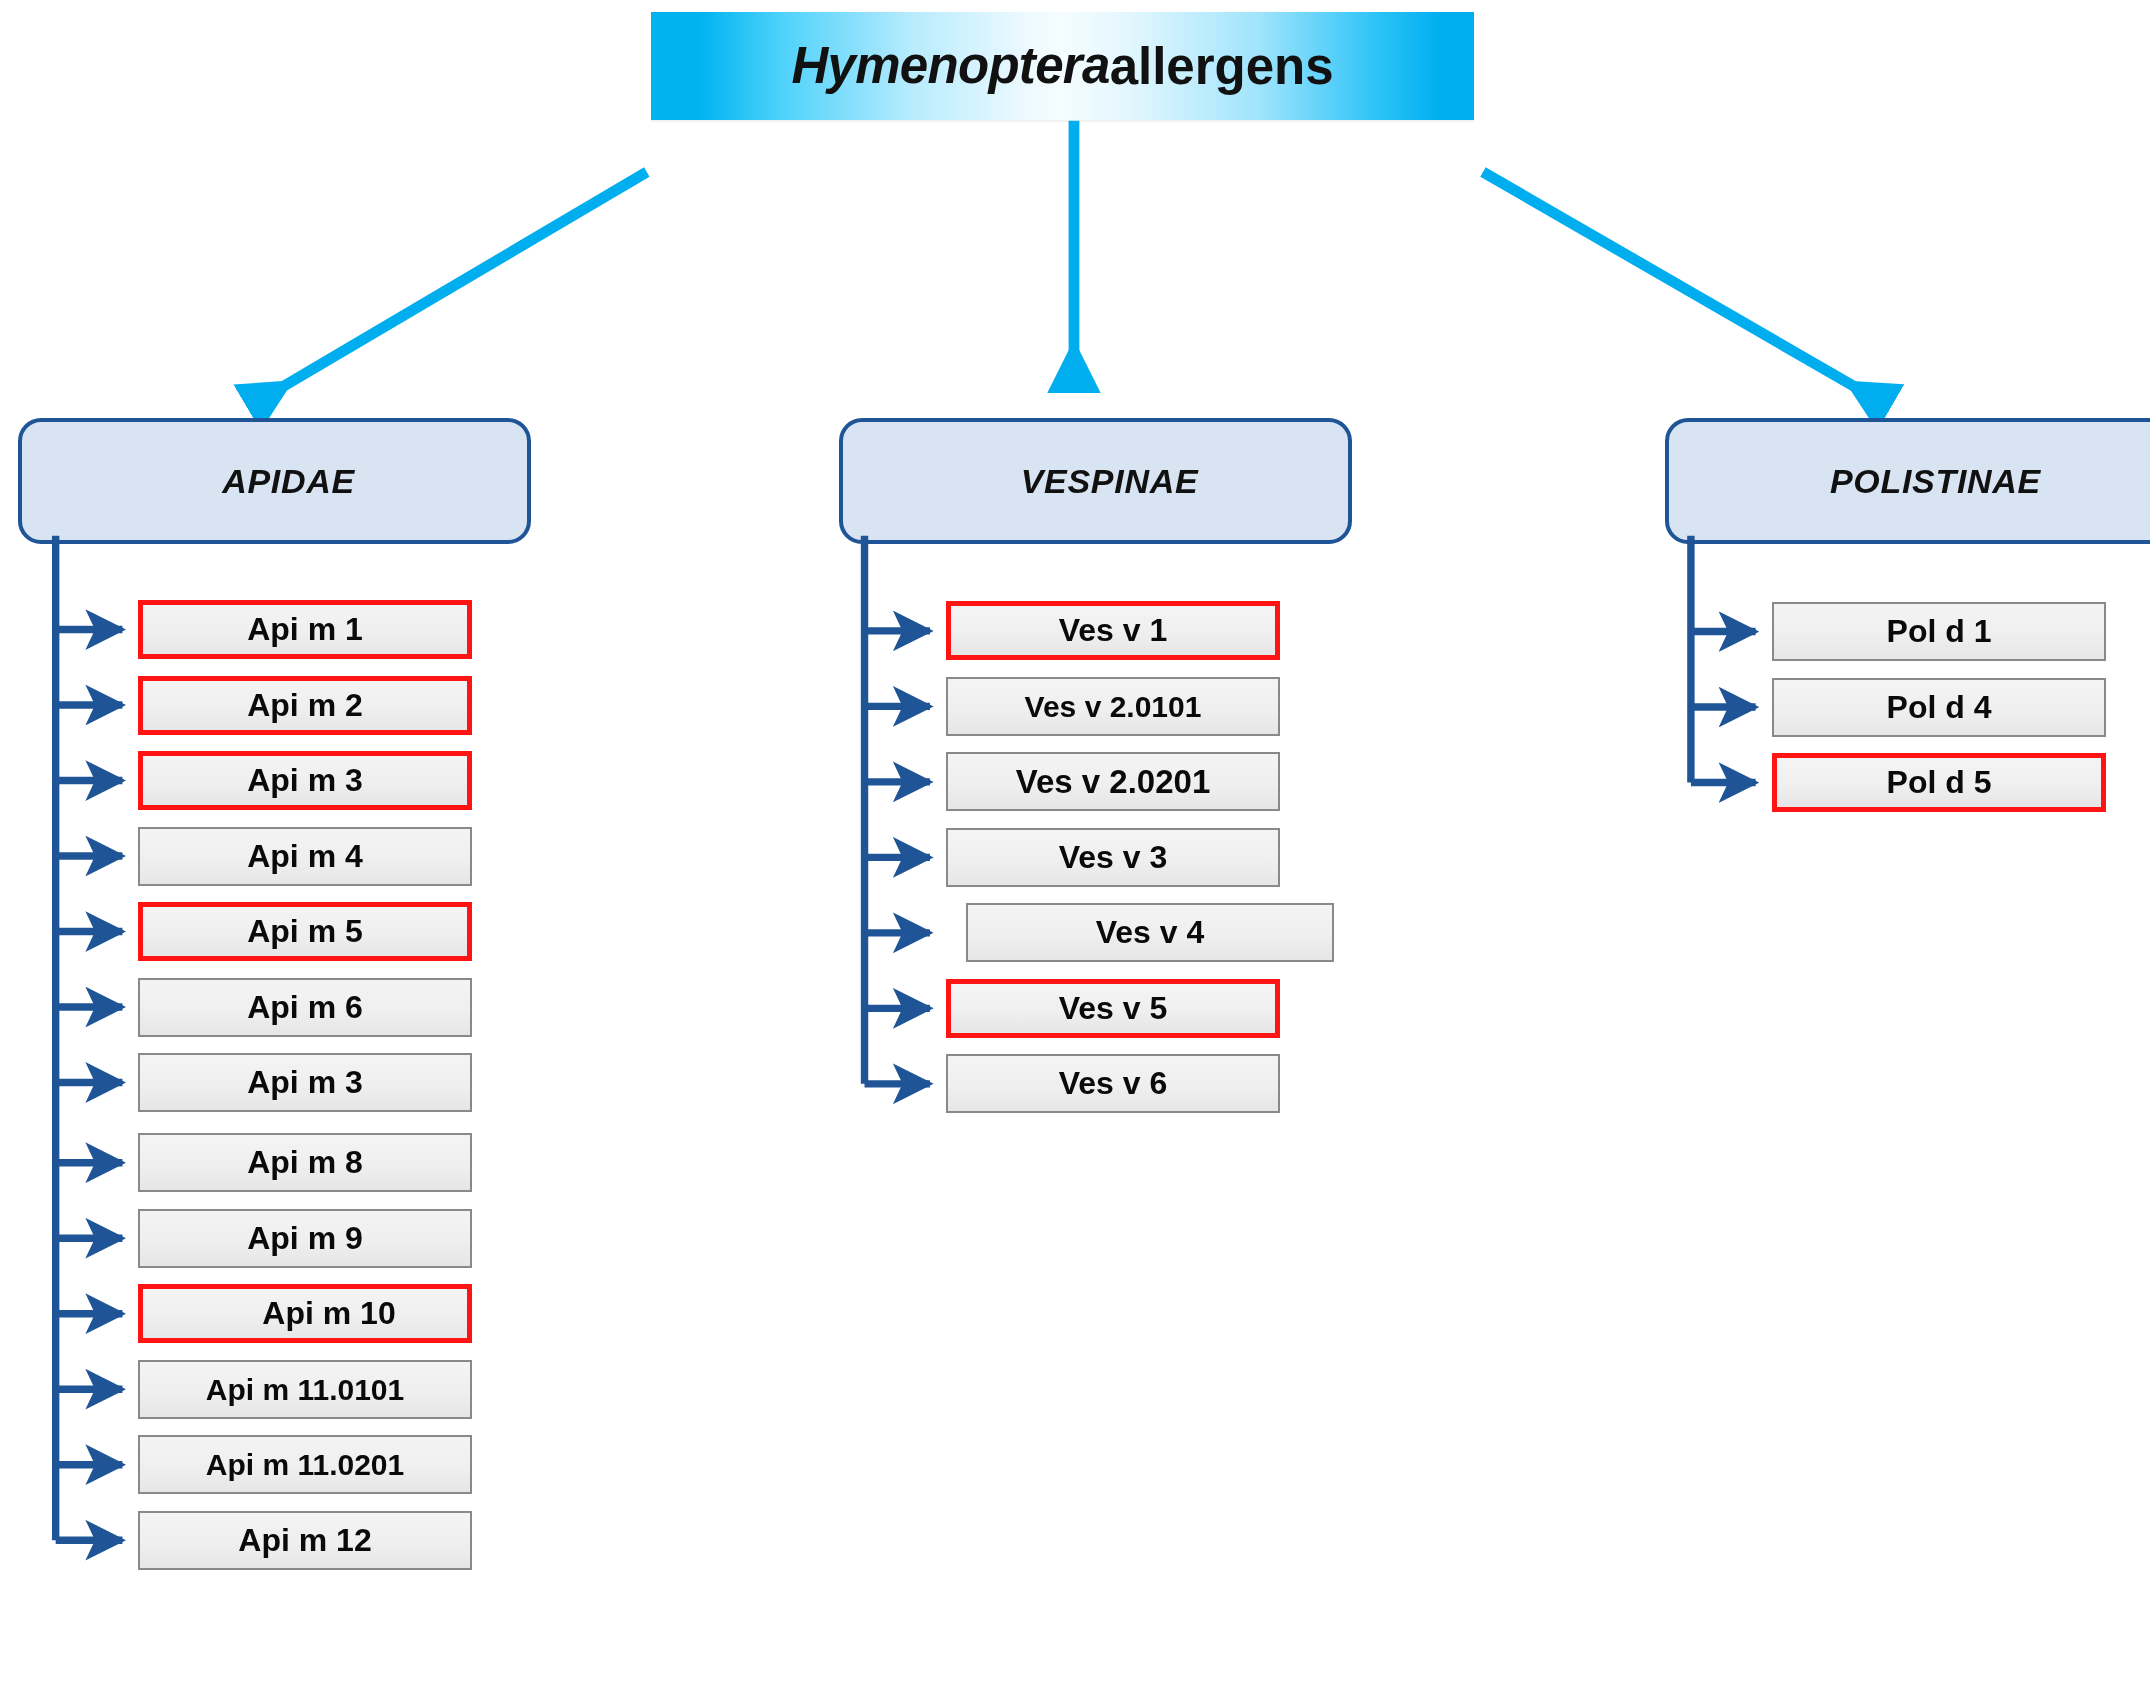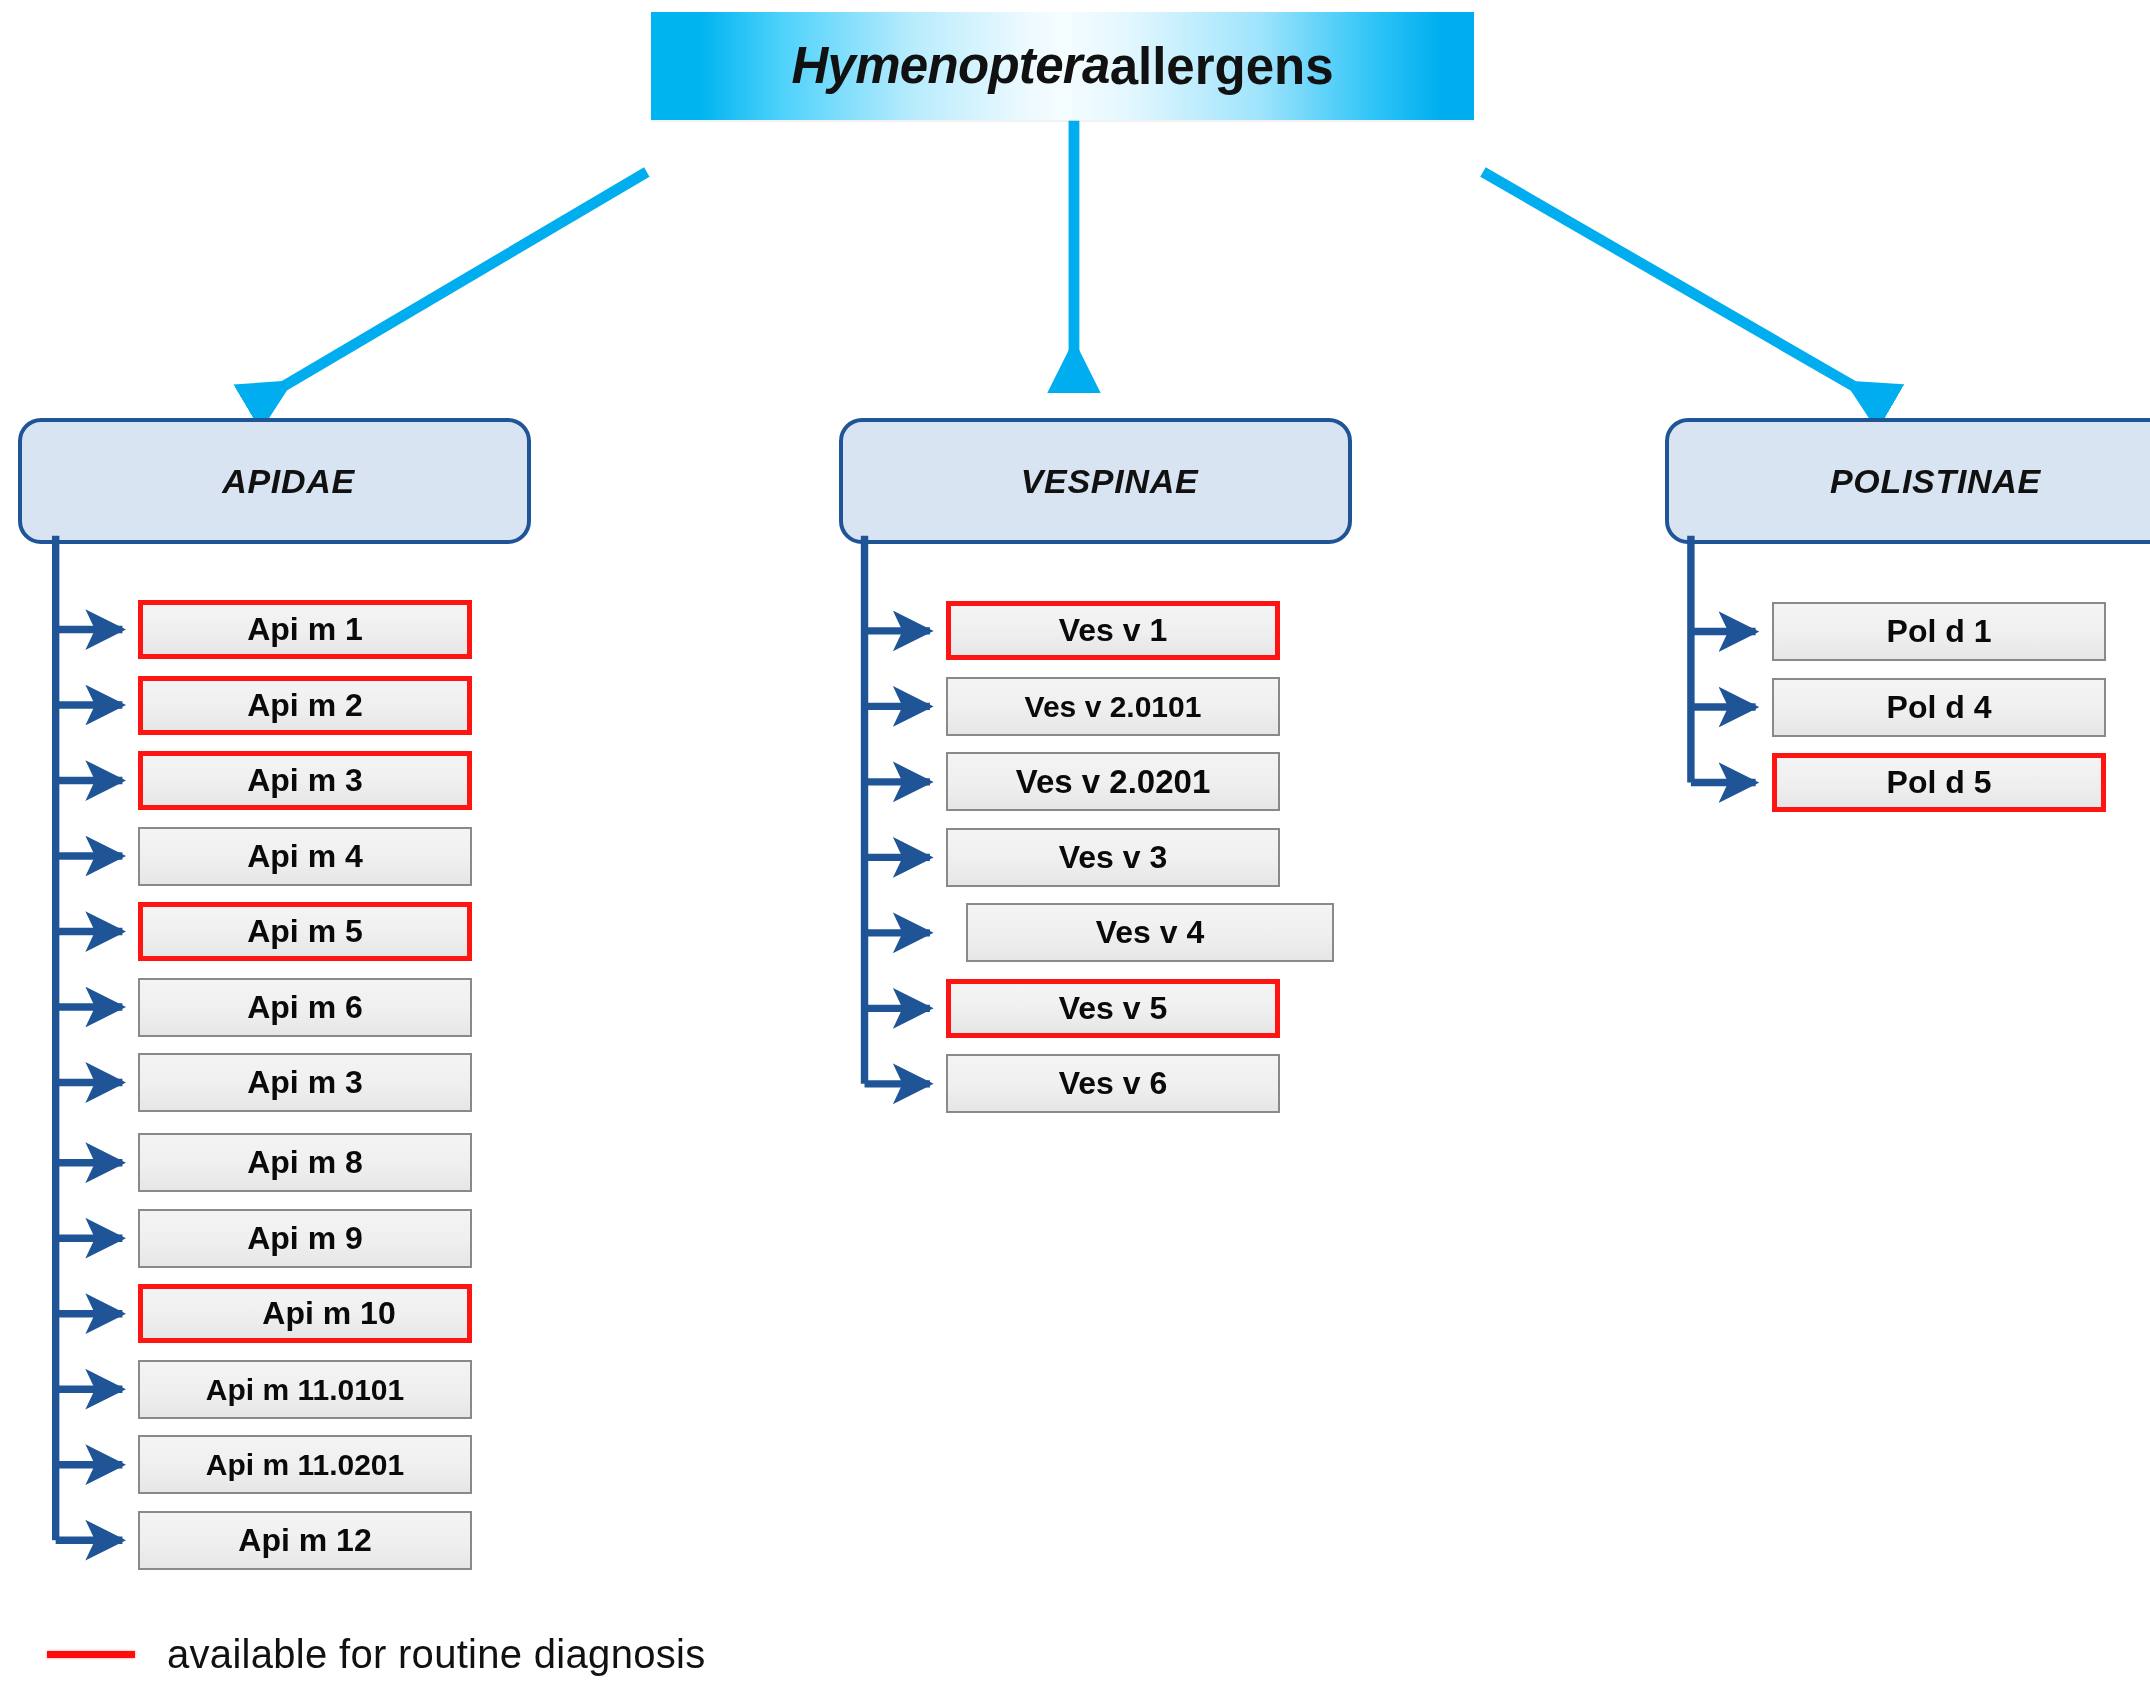--- a/index.html
+++ b/index.html
@@ -224,19 +224,15 @@
         <span>Pol d 1</span>
       </div>
       <div class="allergen gray" style="left: 1772px; top: 678px; width: 334px;">
         <span>Pol d 4</span>
       </div>
       <div class="allergen red" style="left: 1772px; top: 753px; width: 334px;">
         <span>Pol d 5</span>
       </div>
     </div>
 
-  <div class="legend">
-    <div class="legend-swatch"></div>
-    <div class="legend-text">available for routine diagnosis</div>
-  </div>
 
 </div>
 
 
 </body></html>

